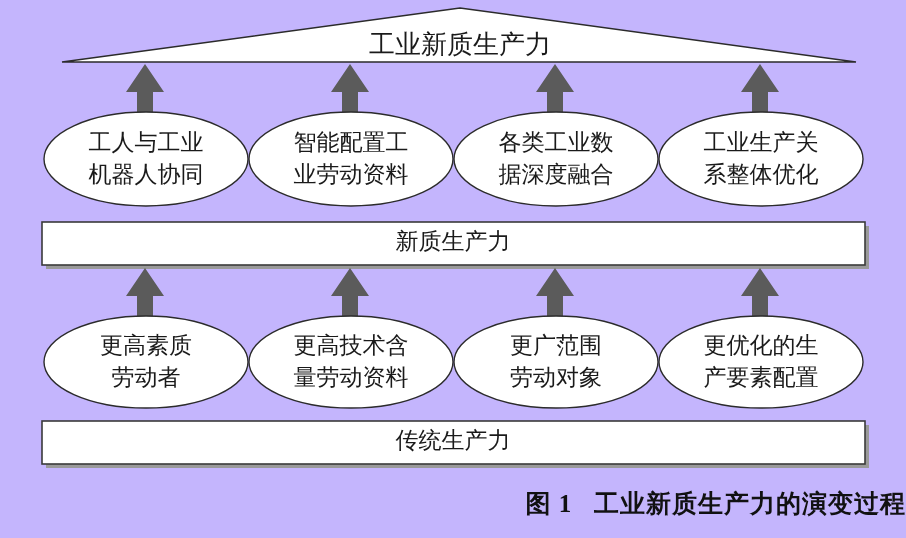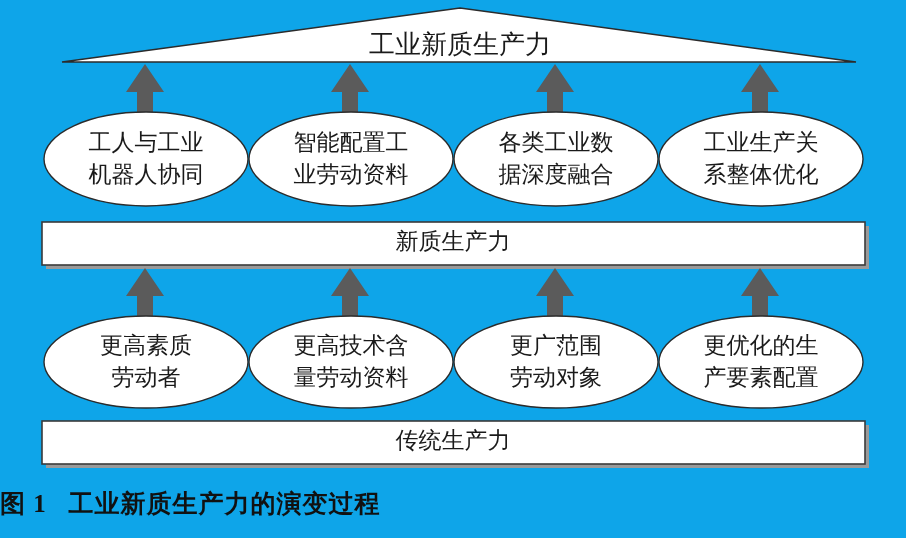--- a/index.html
+++ b/index.html
@@ -8,21 +8,21 @@
     padding: 0;
     background: #ffffff;
   }
   body {
     font-family: "Liberation Serif", "DejaVu Serif", serif;
   }
   #figure-root {
     position: relative;
     width: 906px;
     height: 538px;
-    background: #0ea5e9;
+    background: #c4b5fd;
     overflow: hidden;
   }
   #diagram-svg {
     position: absolute;
     left: 0;
     top: 0;
     width: 906px;
     height: 538px;
     display: block;
   }
@@ -56,21 +56,21 @@
   }
   .arrow-shape {
     fill: #5b5b5b;
     stroke: none;
   }
   .caption {
     position: absolute;
     left: 0;
     top: 487px;
     width: 906px;
-    text-align: left;
+    text-align: right;
     font-family: "Liberation Serif", "DejaVu Serif", serif;
     font-weight: bold;
     font-size: 25px;
     color: #111111;
     letter-spacing: 1px;
     white-space: pre;
   }
 </style>
 </head>
 <body>

